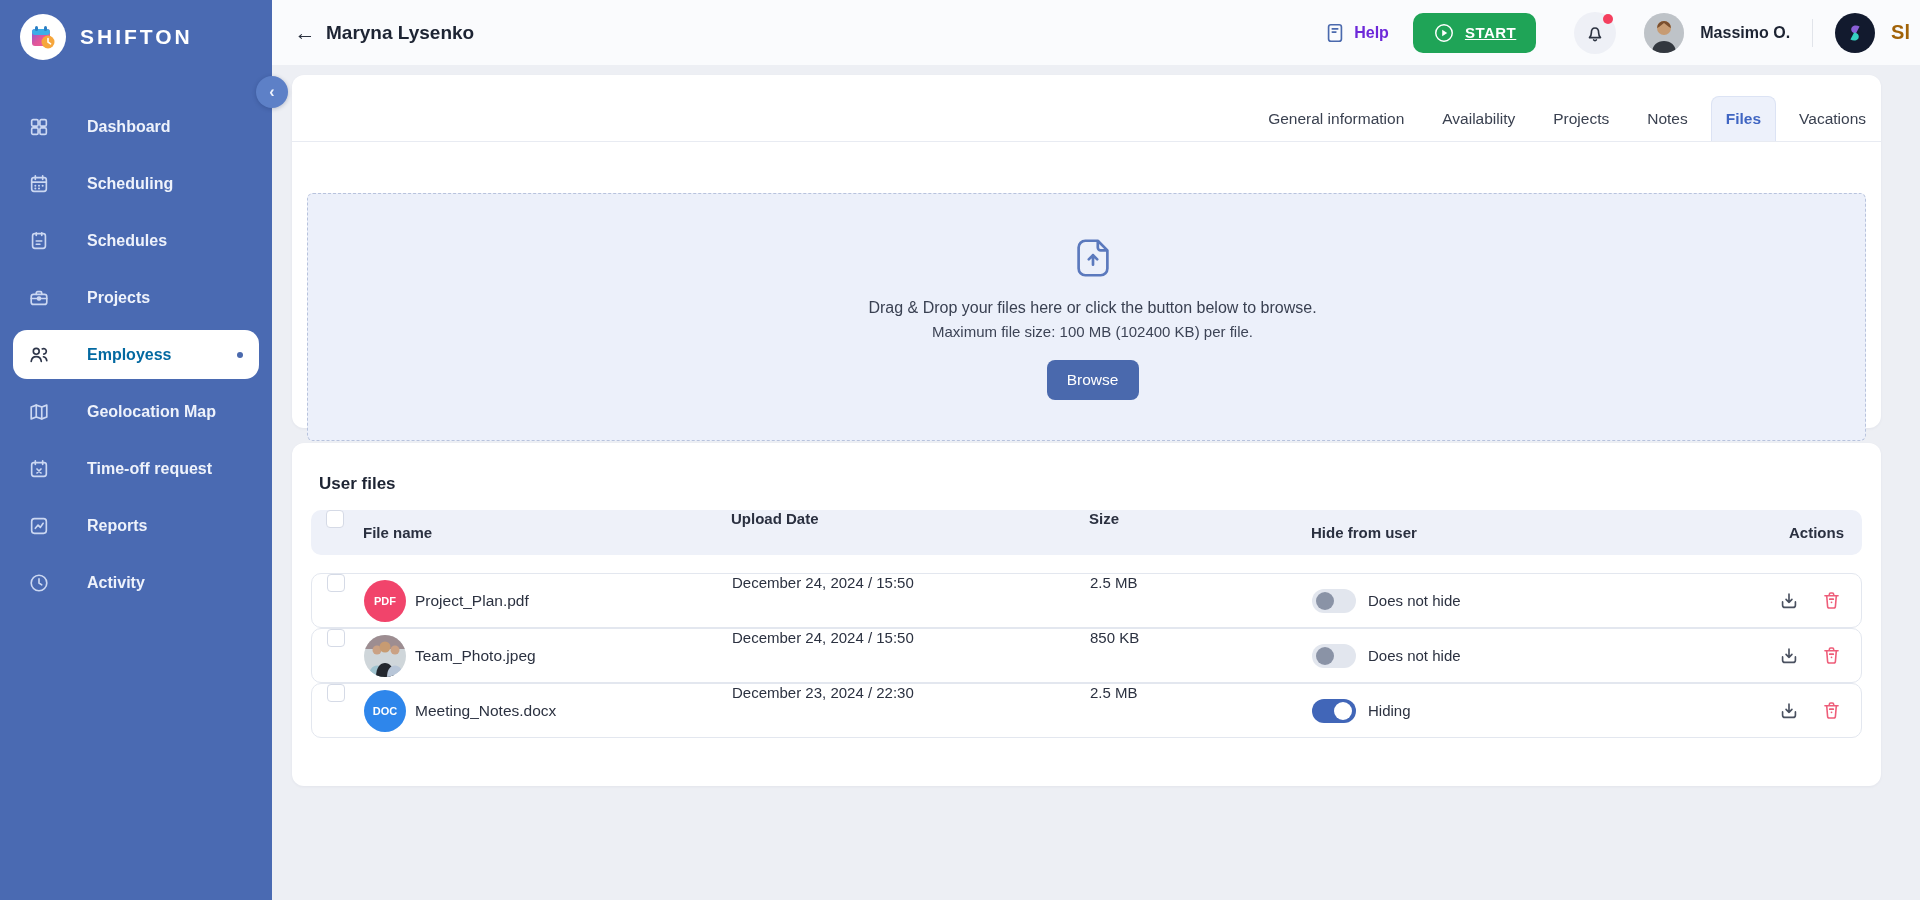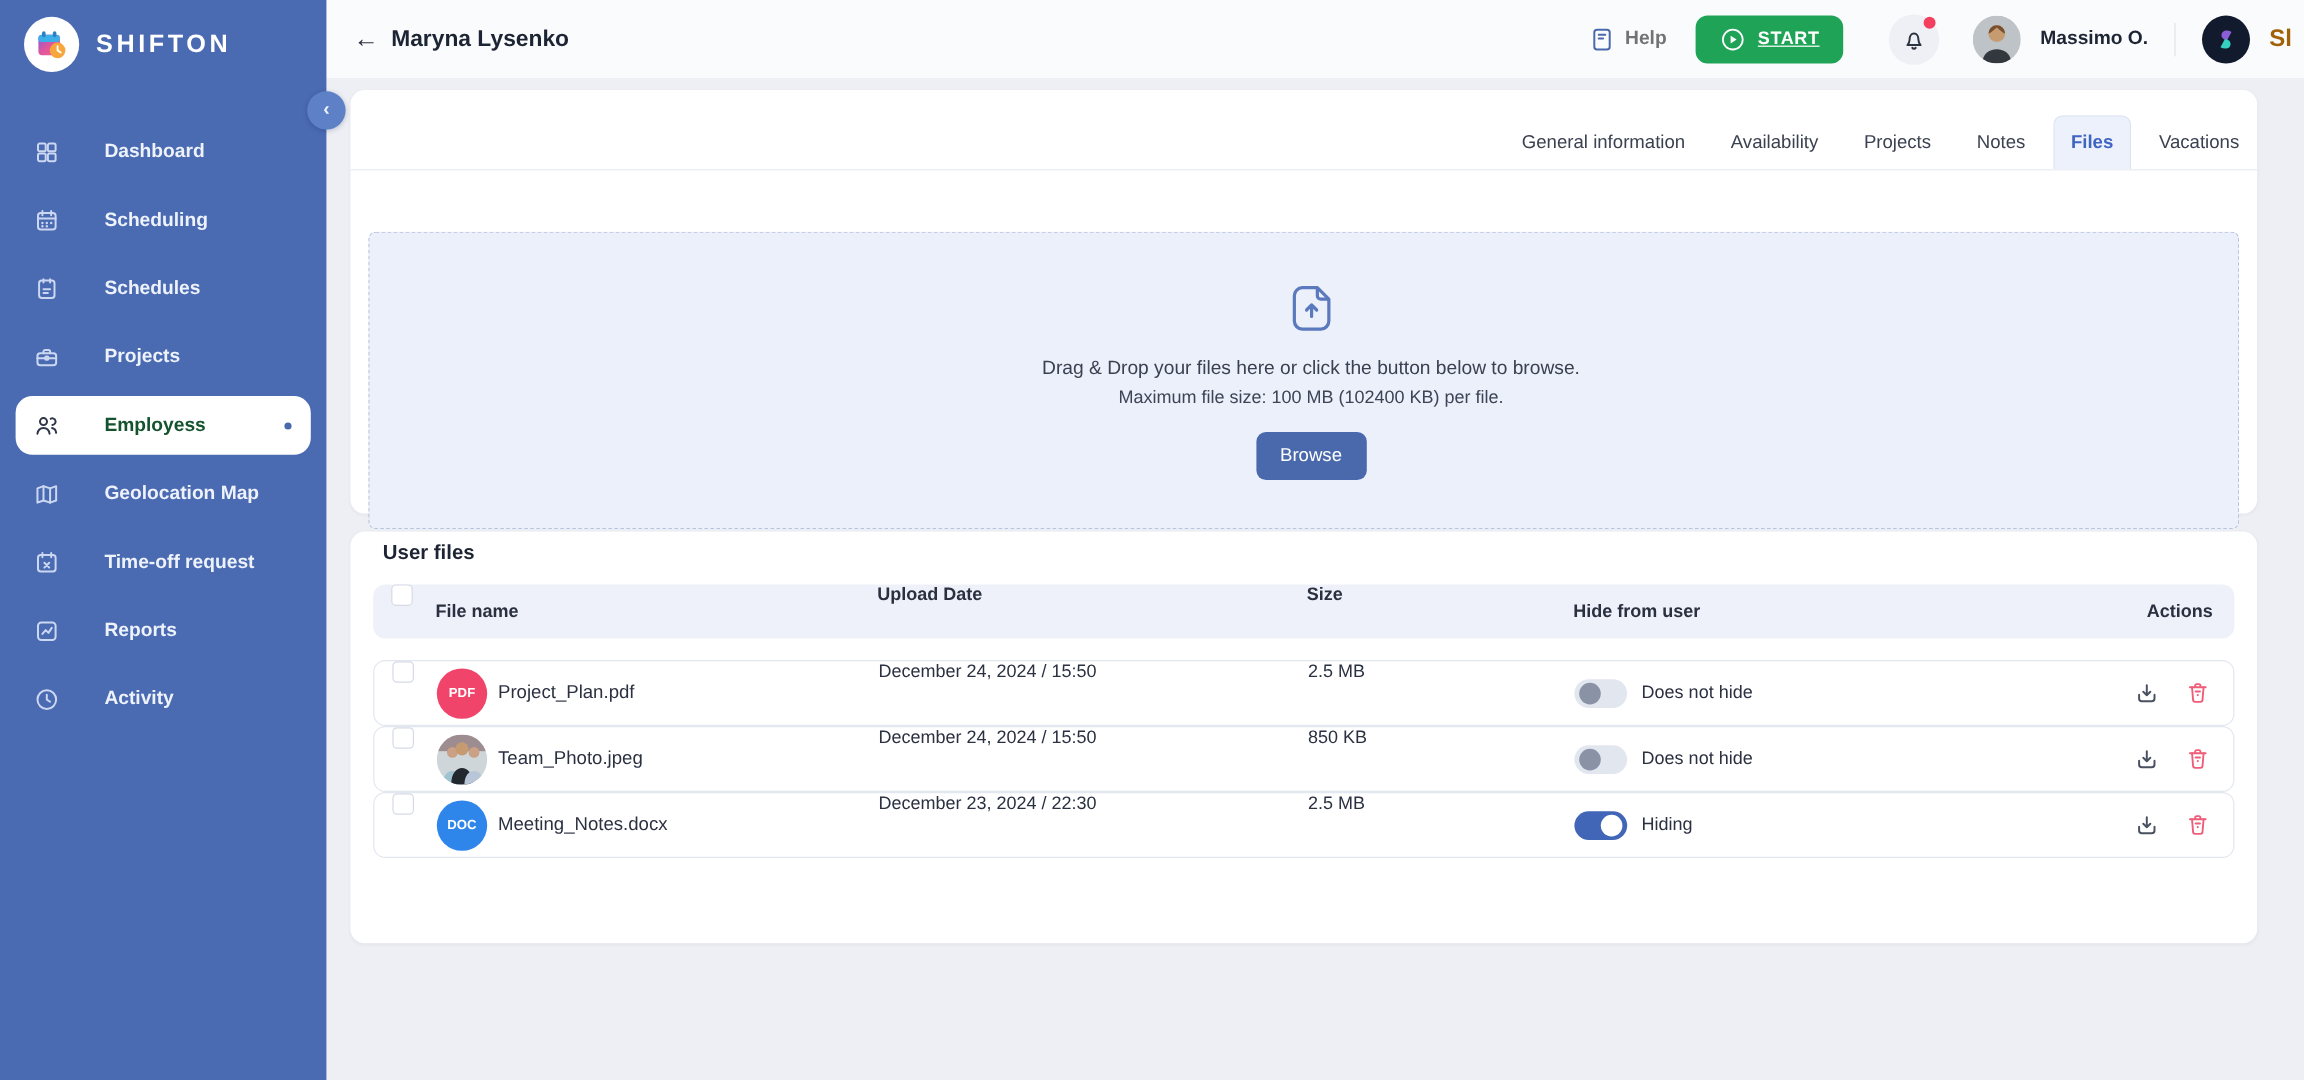--- a/index.html
+++ b/index.html
@@ -16,33 +16,33 @@
   .collapse-btn { position:absolute; right:-16px; top:76px; width:32px; height:32px;
     border-radius:50%; background:#5d80c7; color:#eef2fc; display:flex; align-items:center;
     justify-content:center; font-size:16px; font-weight:bold; box-shadow:0 1px 4px rgba(20,35,80,.25);
     cursor:pointer; z-index:6; }
   .menu { margin-top:42px; padding:0 13px; display:flex; flex-direction:column; }
   .menu-item { height:49px; margin-bottom:8px; display:flex; align-items:center; gap:36px;
     padding:0 14px; border-radius:14px; color:#eef2fb; font-size:16px; font-weight:600;
     cursor:pointer; position:relative; }
   .menu-item .mi-icon { width:24px; height:24px; display:flex; align-items:center;
     justify-content:center; color:#ccd8f2; flex:0 0 auto; }
-  .menu-item.active { background:#fff; color:#14532d; }
+  .menu-item.active { background:#fff; color:#0369a1; }
   .menu-item.active .mi-icon { color:#2d3549; }
   .menu-item.active .mi-dot { position:absolute; right:16px; top:22px; width:6px; height:6px;
     border-radius:50%; background:#4a69ad; }
 
   
   .topbar { position:absolute; left:272px; top:0; width:1648px; height:66px; background:#fafbfd;
     border-bottom:1px solid #edeff4; display:flex; align-items:center; padding:0 10px 0 18px; }
   .back-btn { width:30px; height:30px; display:flex; align-items:center; justify-content:center;
     font-size:21px; color:#2b3240; cursor:pointer; }
   .page-title { font-size:19px; font-weight:bold; color:#1d2433; margin-left:6px; }
   .topbar-right { margin-left:auto; display:flex; align-items:center; gap:16px; }
-  .help-btn { display:flex; align-items:center; gap:8px; color:#737373; font-size:16px;
+  .help-btn { display:flex; align-items:center; gap:8px; color:#6d28d9; font-size:16px;
     font-weight:600; cursor:pointer; }
   .help-btn .ico { color:#4a69ad; display:flex; }
   .start-btn { display:flex; align-items:center; gap:10px; background:#1fa457; color:#fff;
     font-size:15px; font-weight:bold; letter-spacing:.5px; border:none; border-radius:10px;
     height:40px; padding:0 20px; margin-left:8px; cursor:pointer;text-decoration:underline; }
   .bell-wrap { position:relative; width:42px; height:42px; border-radius:50%; background:#eef0f6;
     display:flex; align-items:center; justify-content:center; color:#2b3240; cursor:pointer;
     margin-left:22px; }
   .bell-dot { position:absolute; top:2px; right:3px; width:10px; height:10px; border-radius:50%;
     background:#f43f5e; }
@@ -52,21 +52,21 @@
   .v-divider { width:1px; height:28px; background:#e1e4ea; margin:0 6px; }
   .ws-avatar { width:40px; height:40px; border-radius:50%; background:#121a2e; display:flex;
     align-items:center; justify-content:center; cursor:pointer; }
   .ws-name { font-size:20px; font-weight:bold; color:#a16207; white-space:nowrap;
     overflow:hidden; max-width:22px; }
 
   
   .card { position:absolute; left:292px; width:1589px; background:#fff; border-radius:12px;
     box-shadow:0 1px 3px rgba(30,40,80,.05); }
   .card1 { top:75px; height:353px; }
-  .card2 { top:443px; height:343px; padding:4px 19px 0 19px; }
+  .card2 { top:443px; height:343px; padding:27px 19px 0 19px; }
 
   
   .tabrow { height:67px; border-bottom:1px solid #e8ebf2; display:flex; align-items:flex-end;
     padding:0 0 0 29px; gap:8px;justify-content:flex-end; }
   .tab { font-size:15.5px; color:#3a4150; padding:13px 14px; cursor:pointer;
     border:1px solid transparent; border-bottom:none; }
   .tab.active { background:#edf1fb; border-color:#dce3f4; border-radius:8px 8px 0 0;
     color:#3f65c2; font-weight:600; }
 
   

